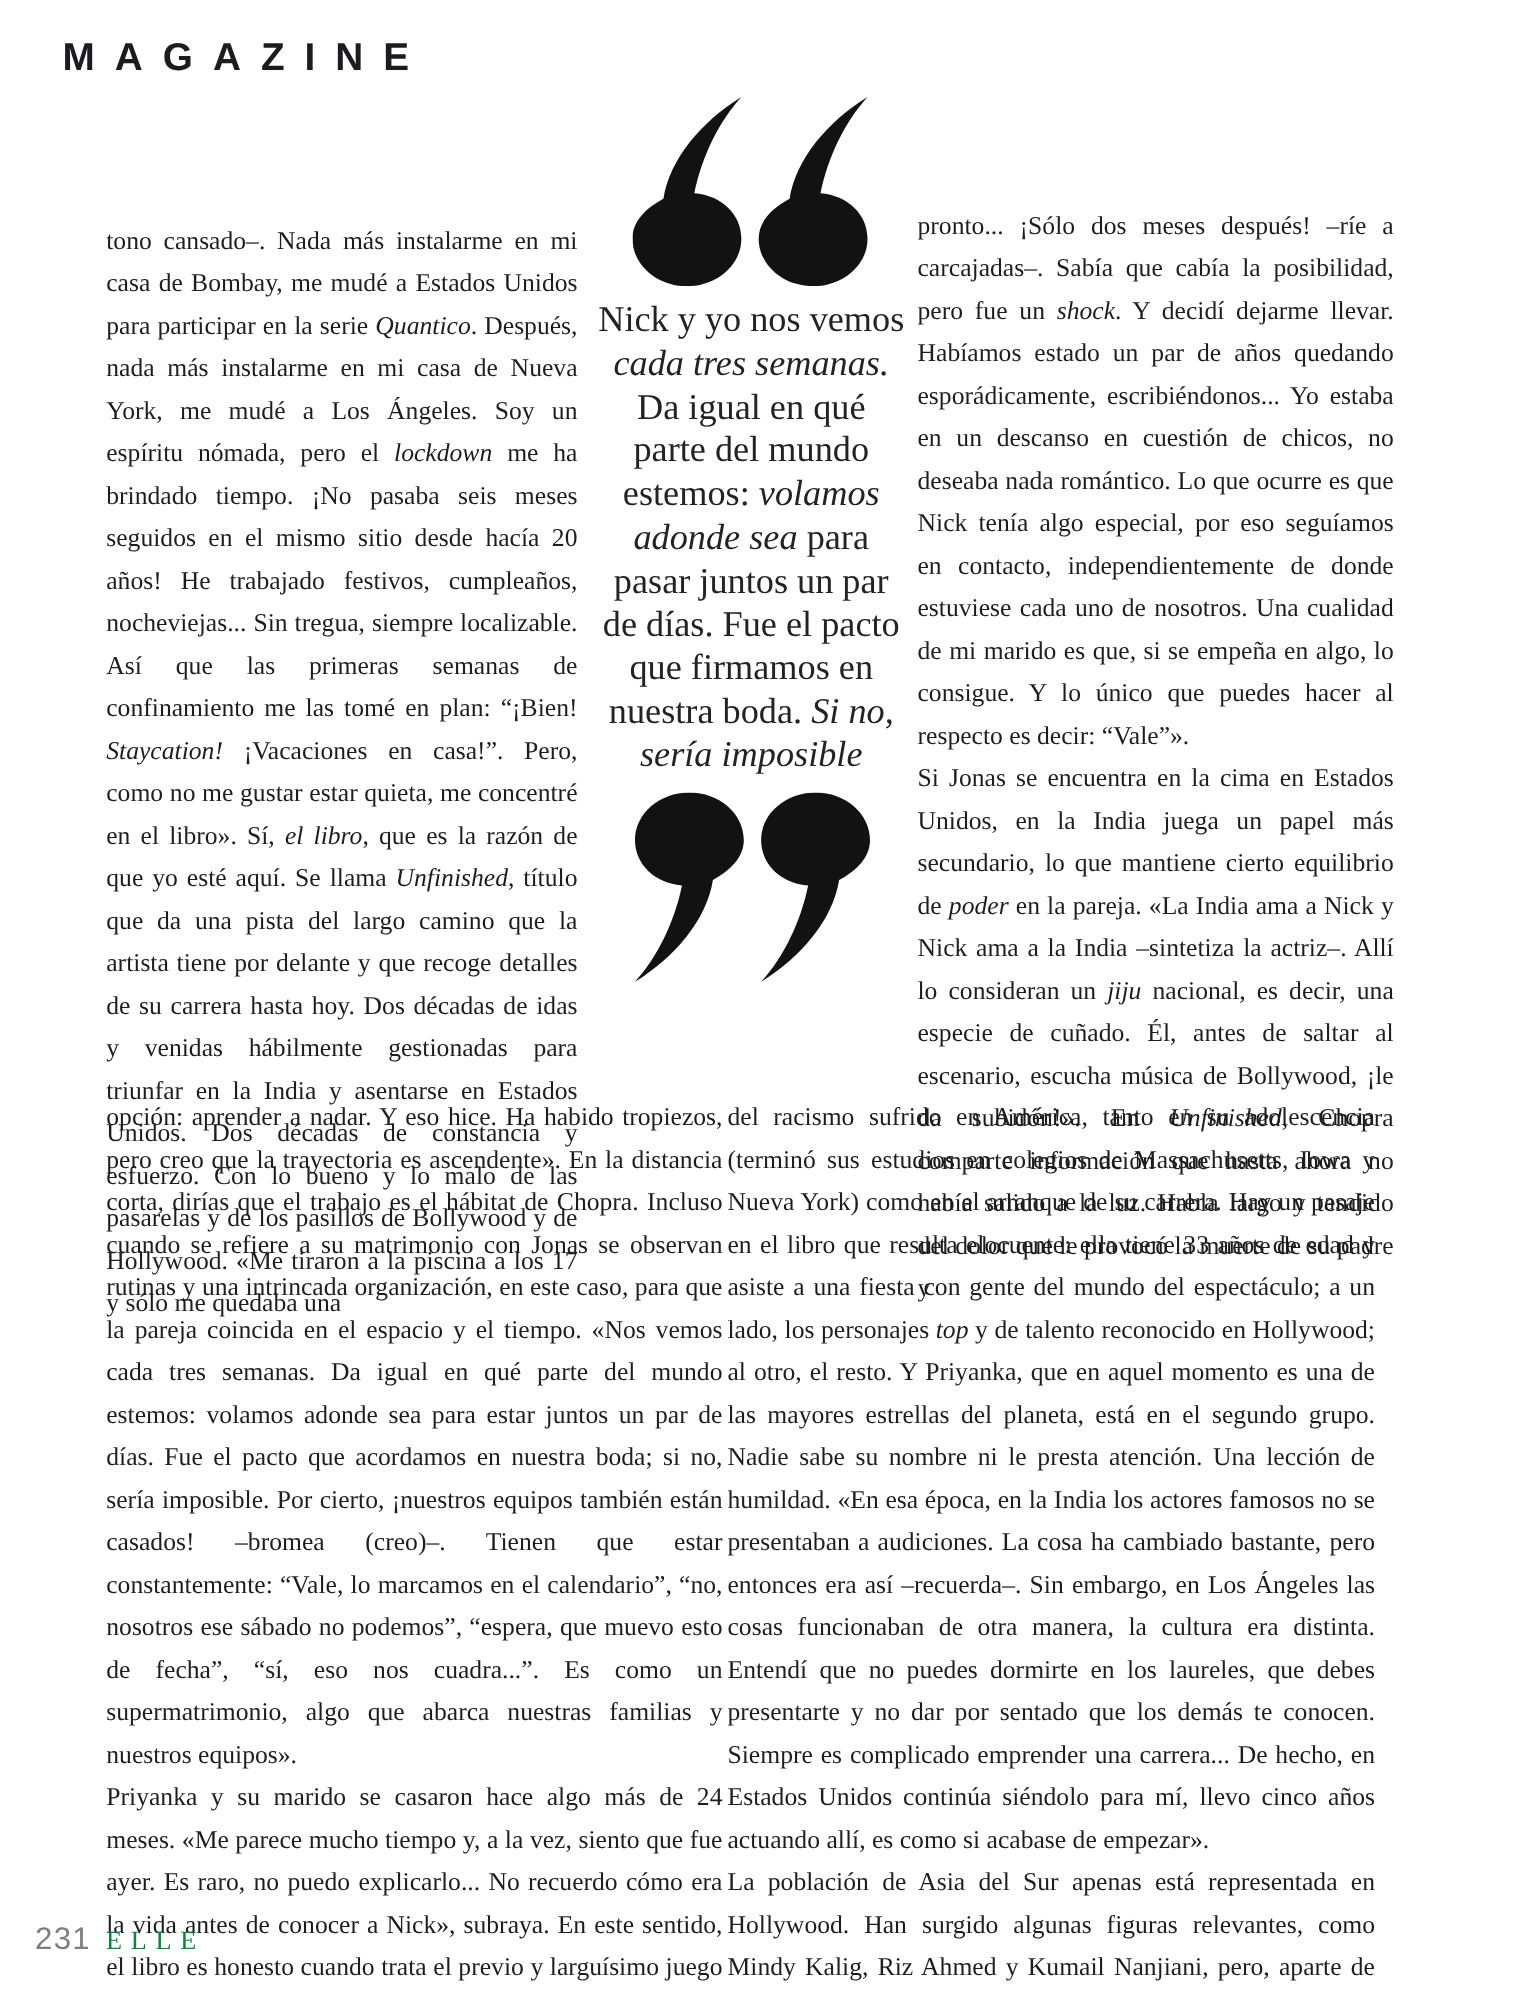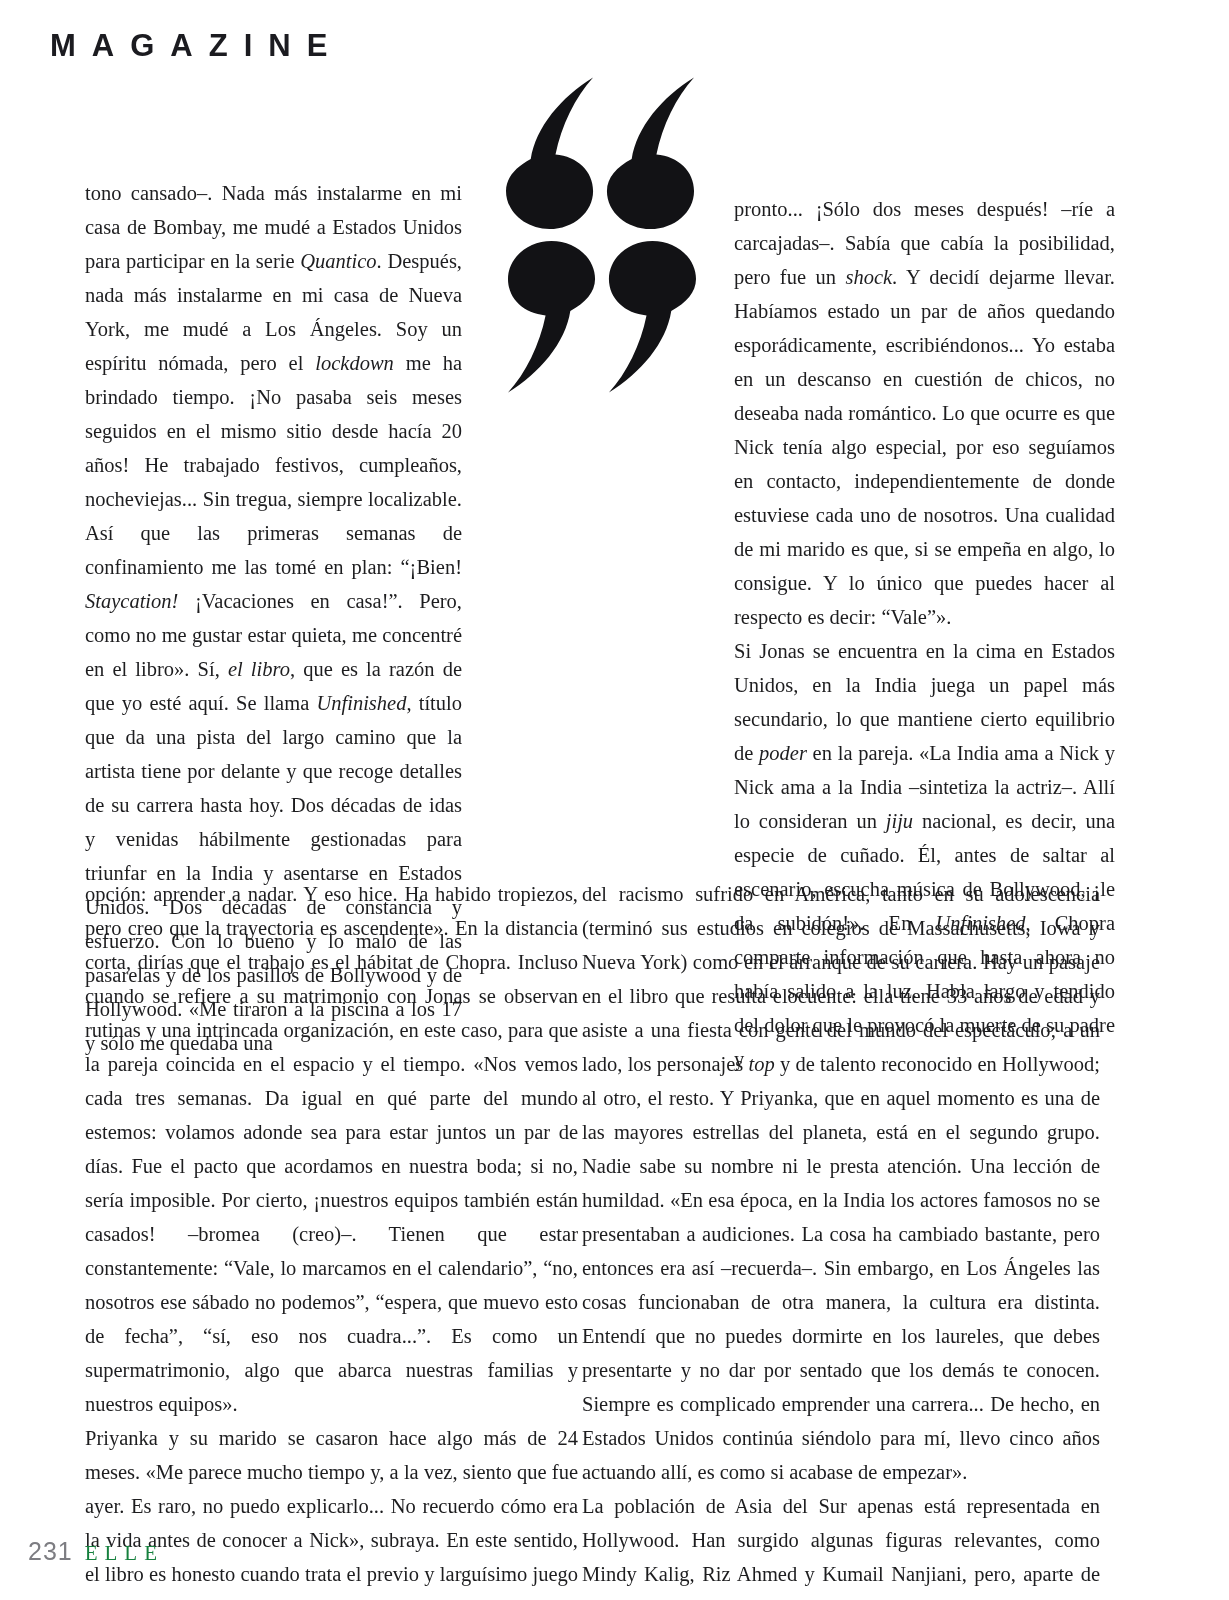--- a/index.html
+++ b/index.html
@@ -13,21 +13,21 @@
   }
   .masthead{
     position:absolute;left:50px;top:28px;
     font-family:"Liberation Sans", sans-serif;
     font-weight:800;font-size:31px;letter-spacing:16px;
     color:#1b1b20;
   }
   .col{position:absolute;font-size:20.5px;line-height:34px;text-align:justify;text-align-last:left;}
   .col p{margin:0;padding:0;}
   .col.narrow-left {left:85px; top:176px; width:377px;}
-  .col.narrow-right{left:734px;top:192px; width:381px;}
+  .col.narrow-right{left:734px;top:164px; width:381px;}
   .col.wide-left   {left:85px; top:877px; width:493px;}
   .col.wide-right  {left:582px;top:877px; width:518px;}
   .col i{font-style:italic;}
   .pullquote{
     position:absolute;left:452px;top:74px;width:298px;
     text-align:center;
   }
   .quote-mark{display:block;margin:0 auto;width:190px;height:155px;}
   .quote-mark.close{transform:rotate(180deg);margin-top:12px;}
   .pq-text{
@@ -62,20 +62,21 @@
       <p>tono cansado–. Nada más instalarme en mi casa de Bombay, me mudé a Estados Unidos para participar en la serie <i>Quantico</i>. Después, nada más instalarme en mi casa de Nueva York, me mudé a Los Ángeles. Soy un espíritu nómada, pero el <i>lockdown</i> me ha brindado tiempo. ¡No pasaba seis meses seguidos en el mismo sitio desde hacía 20 años! He trabajado festivos, cumpleaños, nocheviejas... Sin tregua, siempre localizable. Así que las primeras semanas de confinamiento me las tomé en plan: “¡Bien! <i>Staycation!</i> ¡Vacaciones en casa!”. Pero, como no me gustar estar quieta, me concentré en el libro». Sí, <i>el libro</i>, que es la razón de que yo esté aquí. Se llama <i>Unfinished</i>, título que da una pista del largo camino que la artista tiene por delante y que recoge detalles de su carrera hasta hoy. Dos décadas de idas y venidas hábilmente gestionadas para triunfar en la India y asentarse en Estados Unidos. Dos décadas de constancia y esfuerzo. Con lo bueno y lo malo de las pasarelas y de los pasillos de Bollywood y de Hollywood. «Me tiraron a la piscina a los 17 y sólo me quedaba una</p>
     </div>
 
   <div class="pullquote">
     <svg class="quote-mark open" viewBox="0 0 192 175" preserveAspectRatio="none" aria-hidden="true">
       <g fill="#121215">
         <path d="M88 4 C56 26 30 60 25 96 C10 105 0 117 0 132 C0 156 20 175 44 175 C68 175 88 156 88 132 C88 110 72 93 50 91 C56 58 70 26 88 4 Z"></path>
         <path transform="translate(102,0)" d="M88 4 C56 26 30 60 25 96 C10 105 0 117 0 132 C0 156 20 175 44 175 C68 175 88 156 88 132 C88 110 72 93 50 91 C56 58 70 26 88 4 Z"></path>
       </g>
     </svg>
+    <div class="pq-text">Nick y yo nos vemos <i>cada tres semanas.</i> Da igual en qué parte del mundo estemos: <i>volamos adonde sea</i> para pasar juntos un par de días. Fue el pacto que firmamos en nuestra boda. <i>Si no, sería imposible</i></div>
     <svg class="quote-mark close" viewBox="0 0 192 175" preserveAspectRatio="none" aria-hidden="true">
       <g fill="#121215">
         <path d="M88 4 C56 26 30 60 25 96 C10 105 0 117 0 132 C0 156 20 175 44 175 C68 175 88 156 88 132 C88 110 72 93 50 91 C56 58 70 26 88 4 Z"></path>
         <path transform="translate(102,0)" d="M88 4 C56 26 30 60 25 96 C10 105 0 117 0 132 C0 156 20 175 44 175 C68 175 88 156 88 132 C88 110 72 93 50 91 C56 58 70 26 88 4 Z"></path>
       </g>
     </svg>
   </div>
 
   <div class="col narrow-right">
       <p>pronto... ¡Sólo dos meses después! –ríe a carcajadas–. Sabía que cabía la posibilidad, pero fue un <i>shock</i>. Y decidí dejarme llevar. Habíamos estado un par de años quedando esporádicamente, escribiéndonos... Yo estaba en un descanso en cuestión de chicos, no deseaba nada romántico. Lo que ocurre es que Nick tenía algo especial, por eso seguíamos en contacto, independientemente de donde estuviese cada uno de nosotros. Una cualidad de mi marido es que, si se empeña en algo, lo consigue. Y lo único que puedes hacer al respecto es decir: “Vale”».</p>

